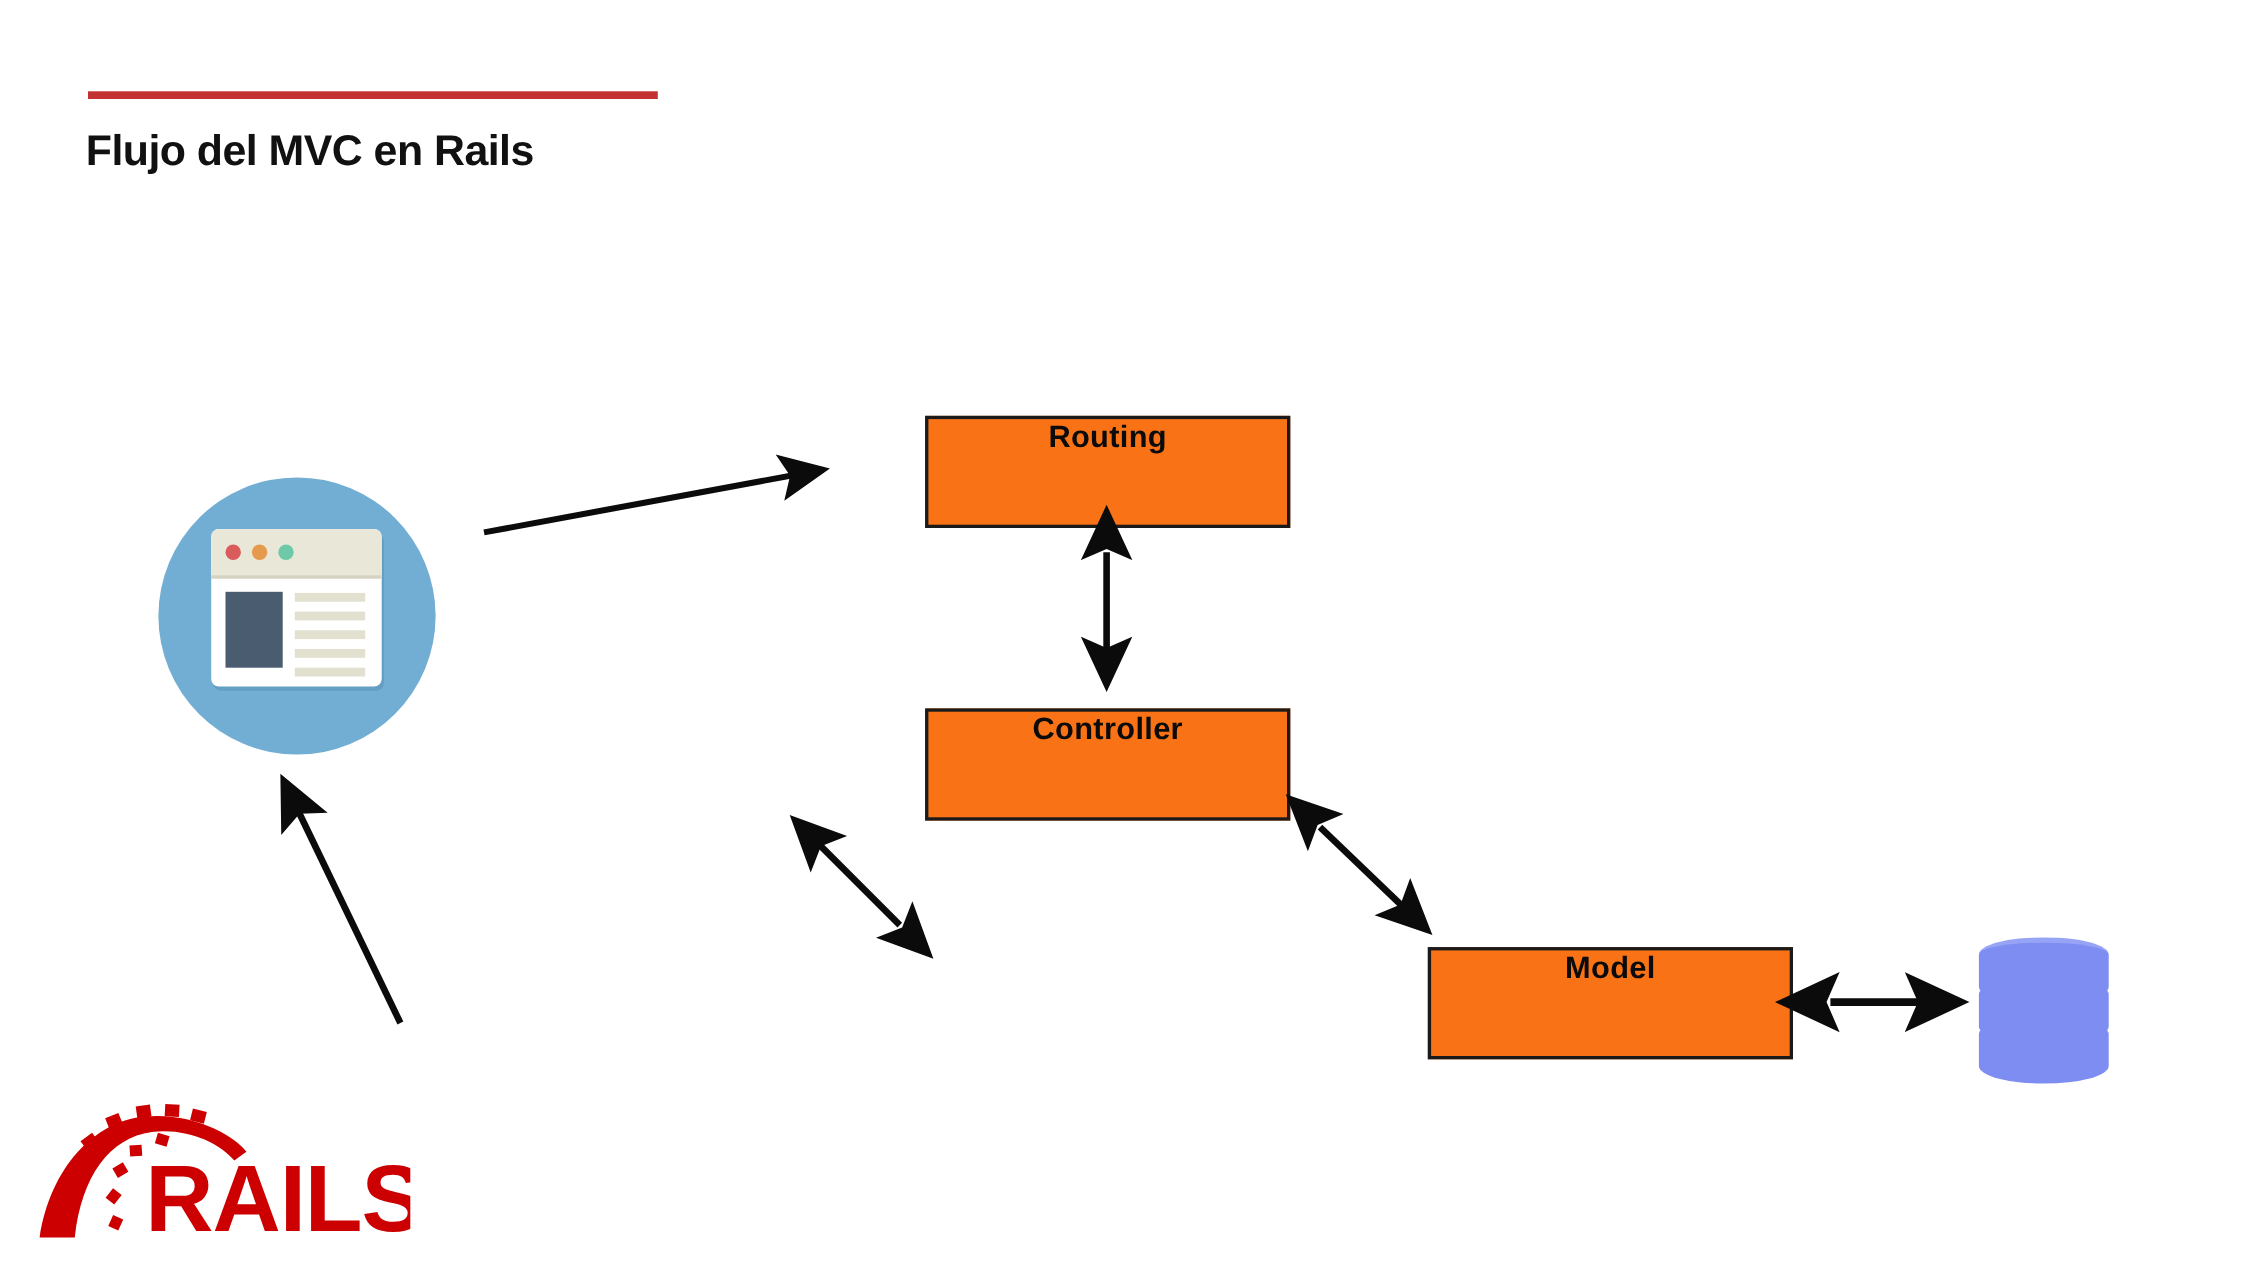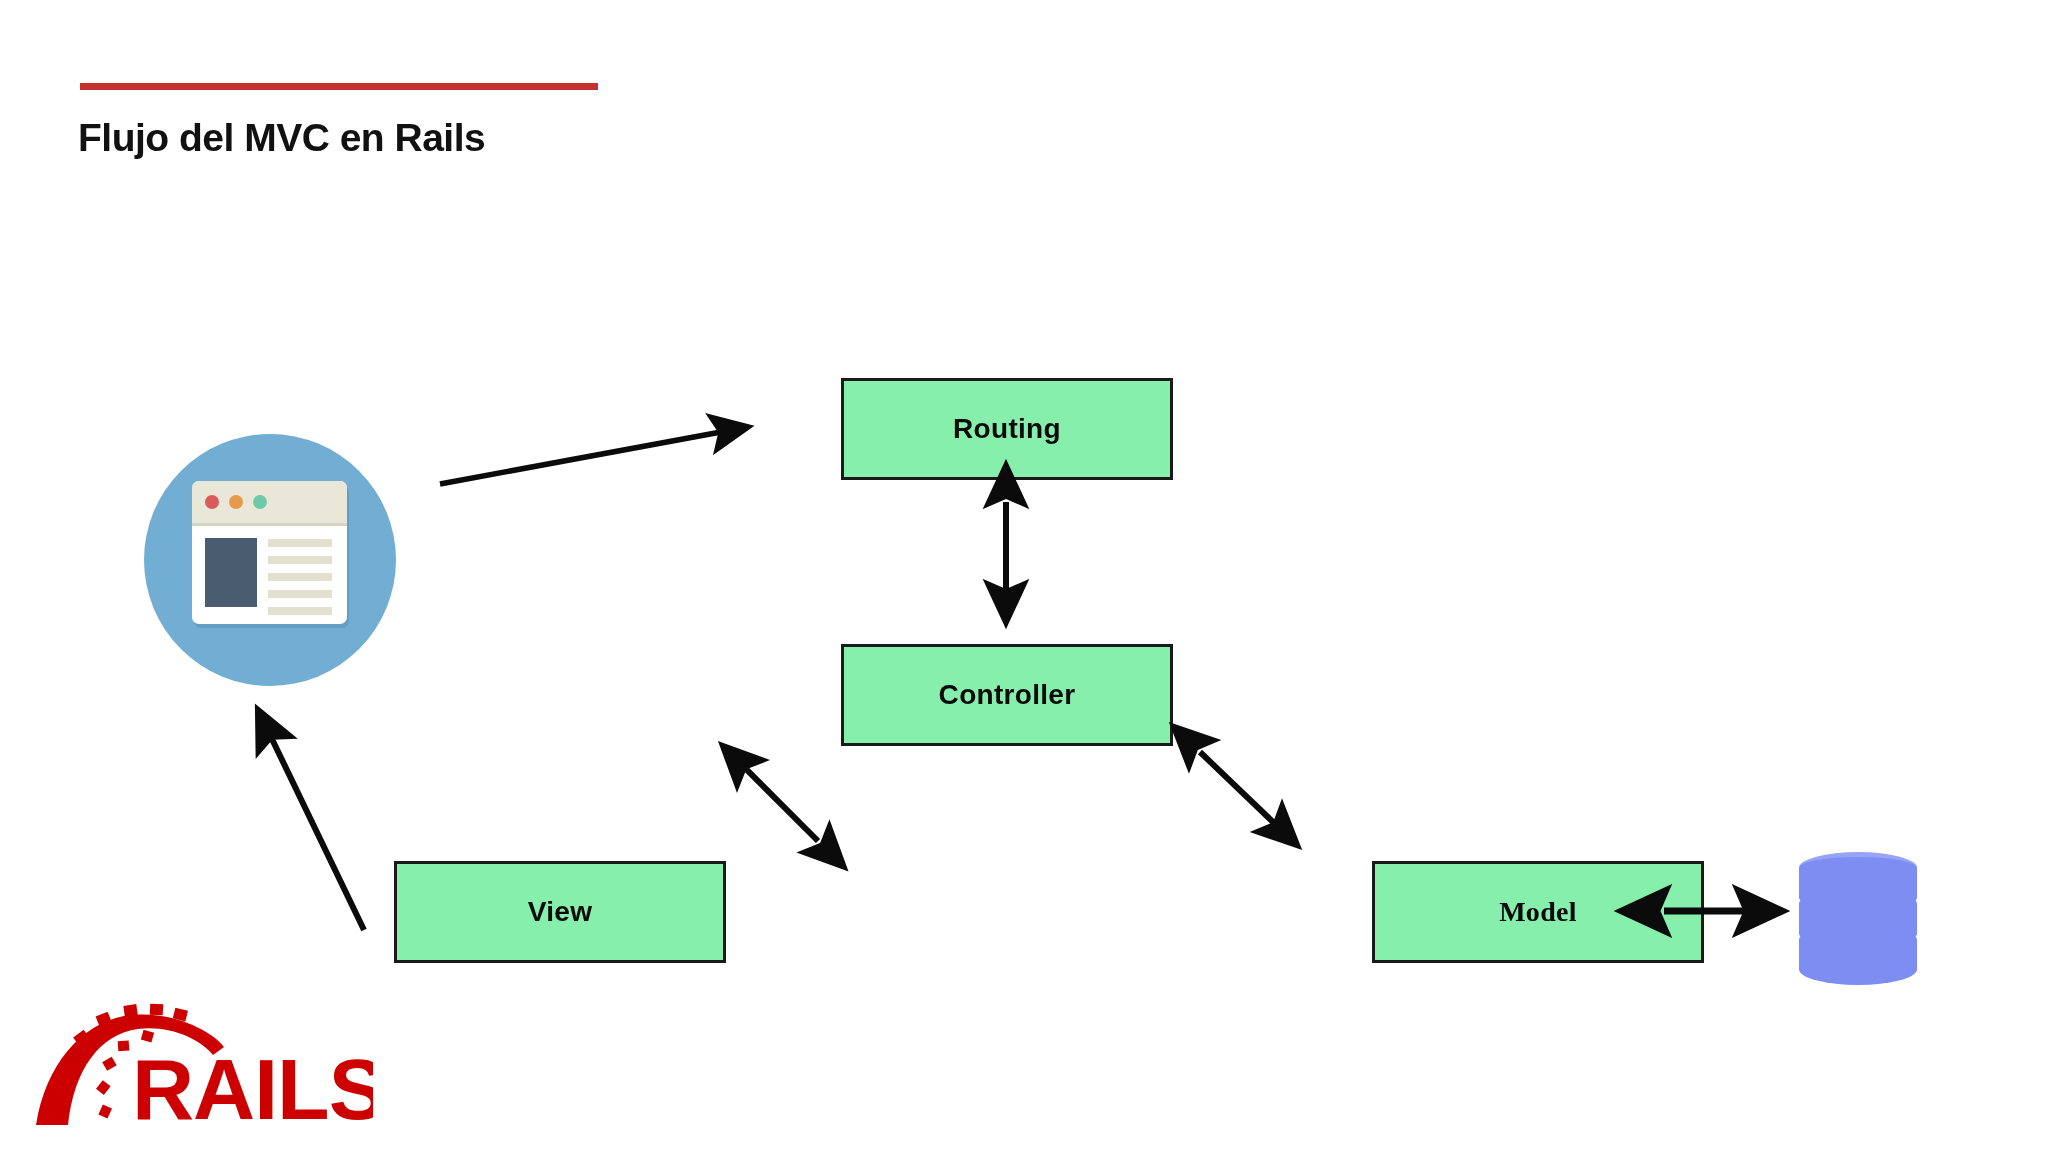--- a/index.html
+++ b/index.html
@@ -36,37 +36,37 @@
     font-weight: bold;
     letter-spacing: -0.5px;
     color: #111111;
     white-space: nowrap;
   }
 
   
   .flow-box {
     position: absolute;
     border: 3px solid #1a1a1a;
-    background: #86efac;
+    background: #f97316;
     box-sizing: border-box;
     display: flex;
-    align-items: center;
+    align-items: flex-start;
     justify-content: center;
   }
   .flow-box .box-label {
     font-size: 28px;
     font-weight: bold;
     color: #0b0b0b;
     letter-spacing: 0.3px;
   }
 
   #box-routing    { left: 841px;  top: 378px; width: 332px; height: 102px; }
   #box-controller { left: 841px;  top: 644px; width: 332px; height: 102px; }
   #box-view       { left: 394px;  top: 861px; width: 332px; height: 102px; }
-  #box-model      { left: 1372px; top: 861px; width: 332px; height: 102px; font-family: Liberation Serif, serif; }
+  #box-model      { left: 1298px; top: 861px; width: 332px; height: 102px; }
 
   
   #browser-icon {
     position: absolute;
     left: 144px;
     top: 434px;
     width: 252px;
     height: 252px;
   }
   #browser-icon .disc {
@@ -187,23 +187,20 @@
       <div class="line" style="top:126px"></div>
     </div>
   </div>
 
   <div class="flow-box" id="box-routing">
     <span class="box-label">Routing</span>
   </div>
   <div class="flow-box" id="box-controller">
     <span class="box-label">Controller</span>
   </div>
-  <div class="flow-box" id="box-view">
-    <span class="box-label">View</span>
-  </div>
   <div class="flow-box" id="box-model">
     <span class="box-label">Model</span>
   </div>
 
   <div id="database-icon">
     <div class="slice s3"></div>
     <div class="seam m2"></div>
     <div class="slice s2"></div>
     <div class="seam m1"></div>
     <div class="slice s1"></div>

